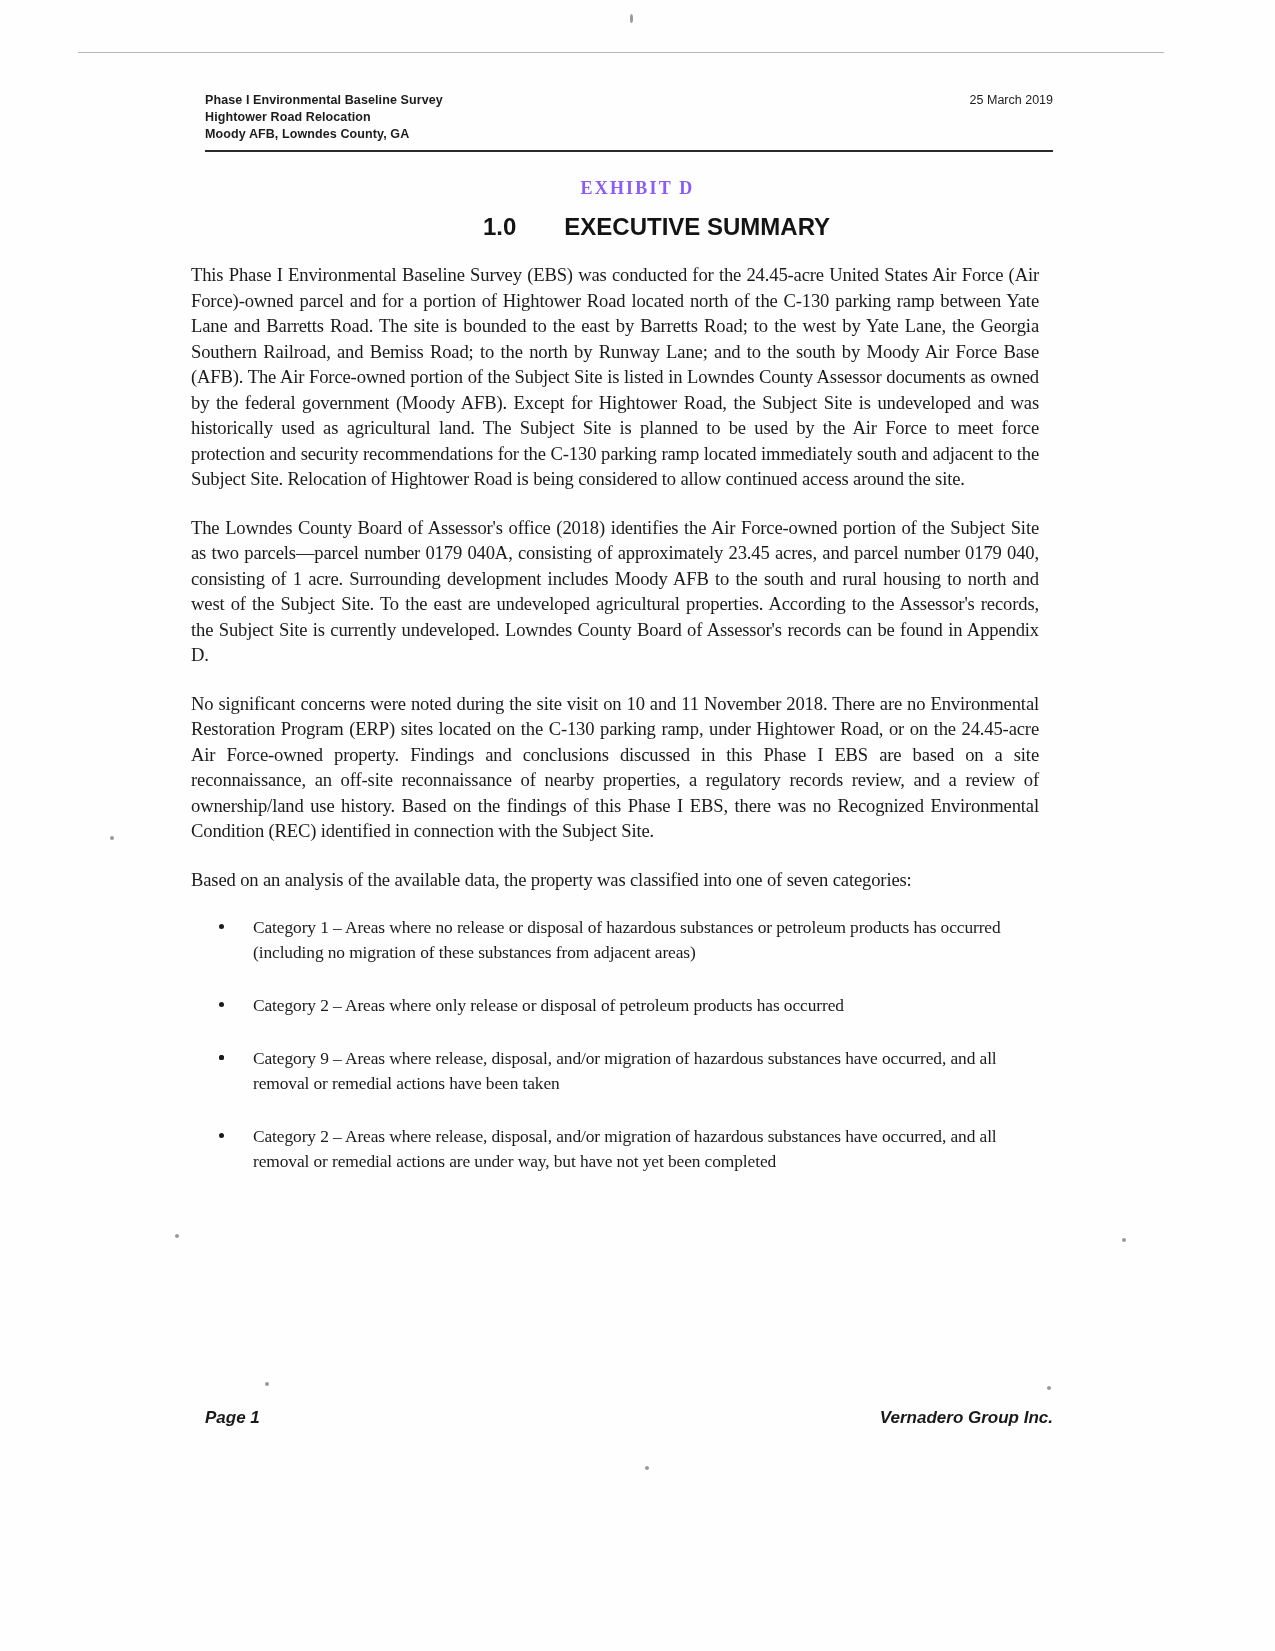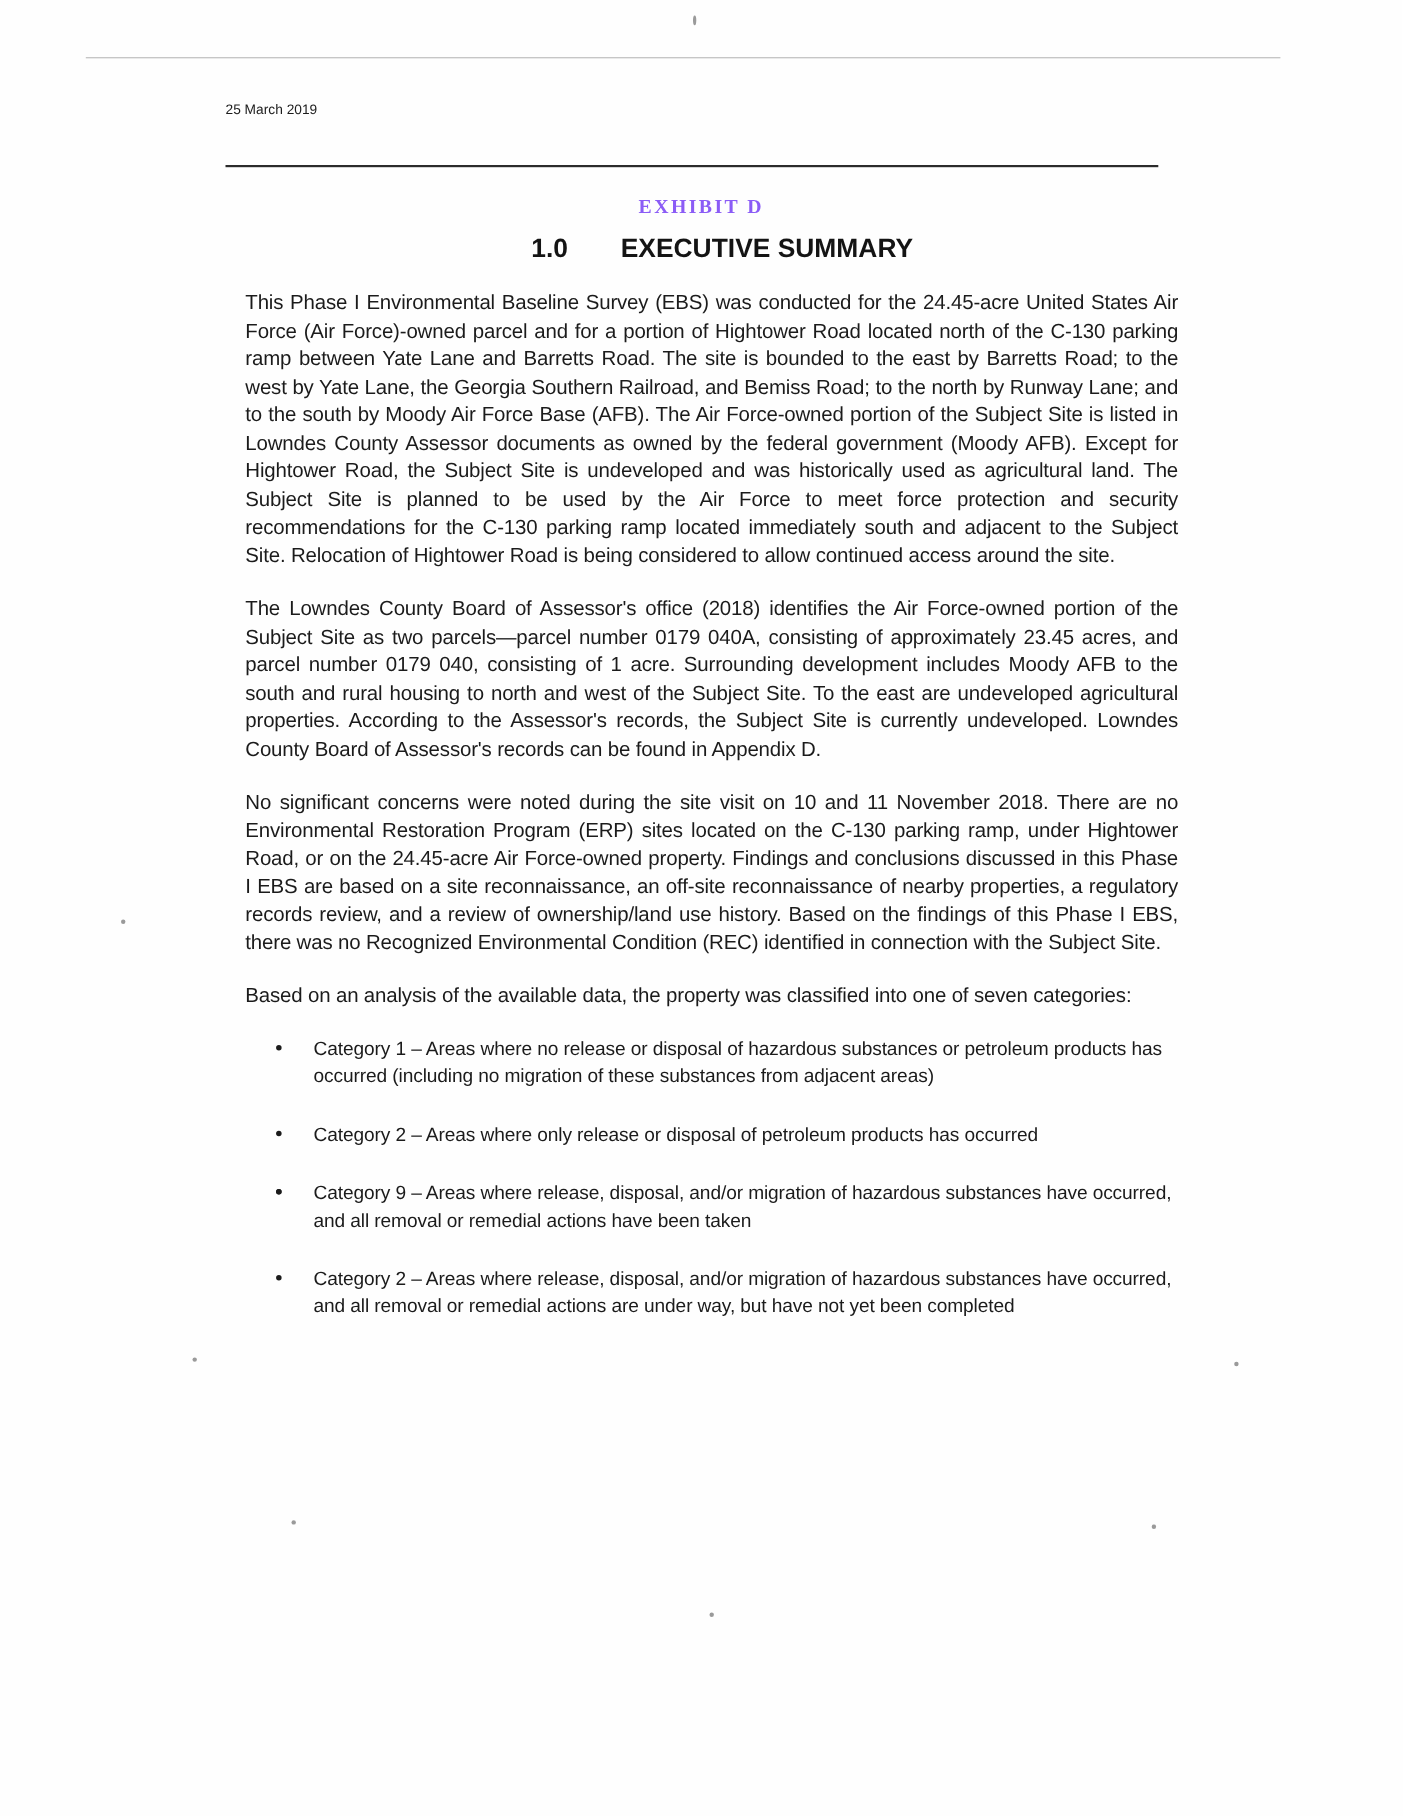--- a/index.html
+++ b/index.html
@@ -90,23 +90,24 @@
     text-align: center;
     font-size: 24px;
     font-weight: bold;
     color: #141414;
   }
   .section-heading .num { margin-right: 48px; margin-left: 38px; }
 
   
   .body-area {
     position: absolute;
-    left: 223px;
+    left: 191px;
     top: 262px;
     width: 848px;
+    font-family: Liberation Serif, serif;
   }
   p.para {
     margin: 0 0 23px 0;
     font-size: 18.6px;
     line-height: 25.5px;
     text-align: justify;
     color: #1b1b1b;
     letter-spacing: -0.15px;
   }
   p.para:last-child { margin-bottom: 0; }
@@ -168,20 +169,25 @@
   <div class="speckle" style="left:630px; top:14px; width:3px; height:9px;"></div>
   <div class="speckle" style="left:110px; top:836px; width:4px; height:4px;"></div>
   <div class="speckle" style="left:175px; top:1234px; width:4px; height:4px;"></div>
   <div class="speckle" style="left:1122px; top:1238px; width:4px; height:4px;"></div>
   <div class="speckle" style="left:265px; top:1382px; width:4px; height:4px;"></div>
   <div class="speckle" style="left:1047px; top:1386px; width:4px; height:4px;"></div>
   <div class="speckle" style="left:645px; top:1466px; width:4px; height:4px;"></div>
 
   <div class="header">
     <div class="header-row">
+      <div class="header-left">
+        <div>Phase I Environmental Baseline Survey</div>
+        <div>Hightower Road Relocation</div>
+        <div>Moody AFB, Lowndes County, GA</div>
+      </div>
       <div class="header-right">25 March 2019</div>
     </div>
   </div>
   <div class="header-rule"></div>
 
   <div class="exhibit-title">EXHIBIT D</div>
 
   <div class="section-heading">
     <span class="num">1.0</span><span>EXECUTIVE SUMMARY</span>
   </div>
@@ -213,14 +219,18 @@
         <span>Category 9 – Areas where release, disposal, and/or migration of hazardous substances have occurred, and all removal or remedial actions have been taken</span>
       </li>
       <li>
         <span class="bullet"></span>
         <span>Category 2 – Areas where release, disposal, and/or migration of hazardous substances have occurred, and all removal or remedial actions are under way, but have not yet been completed</span>
       </li>
     </ul>
 
   </div>
 
+  <div class="footer">
+    <div>Page 1</div>
+    <div>Vernadero Group Inc.</div>
+  </div>
 
 </div>
 
 </body></html>

